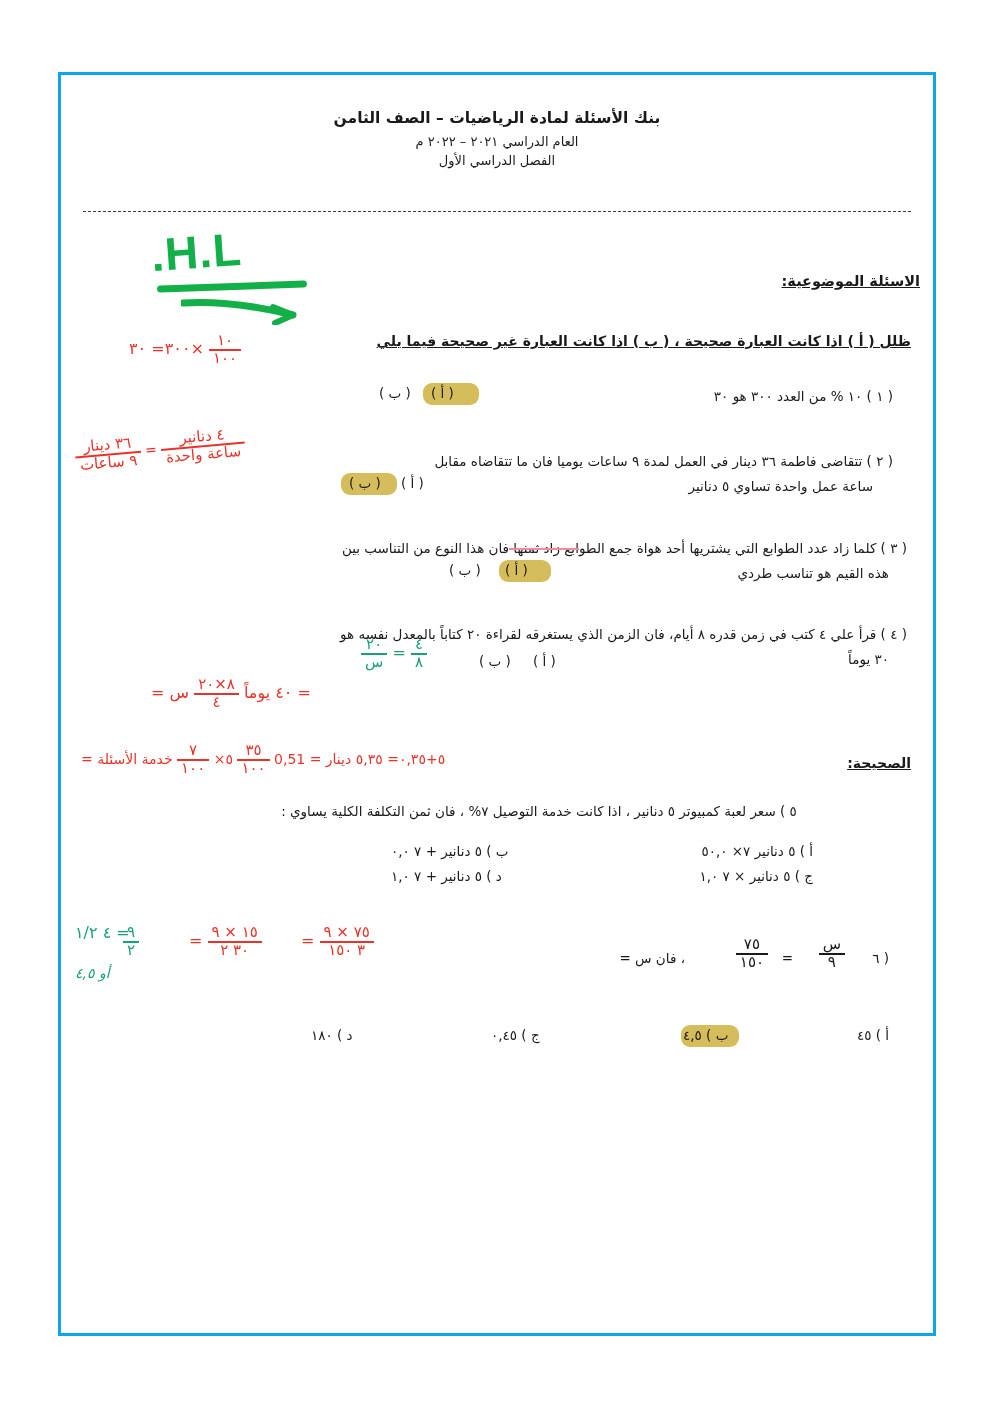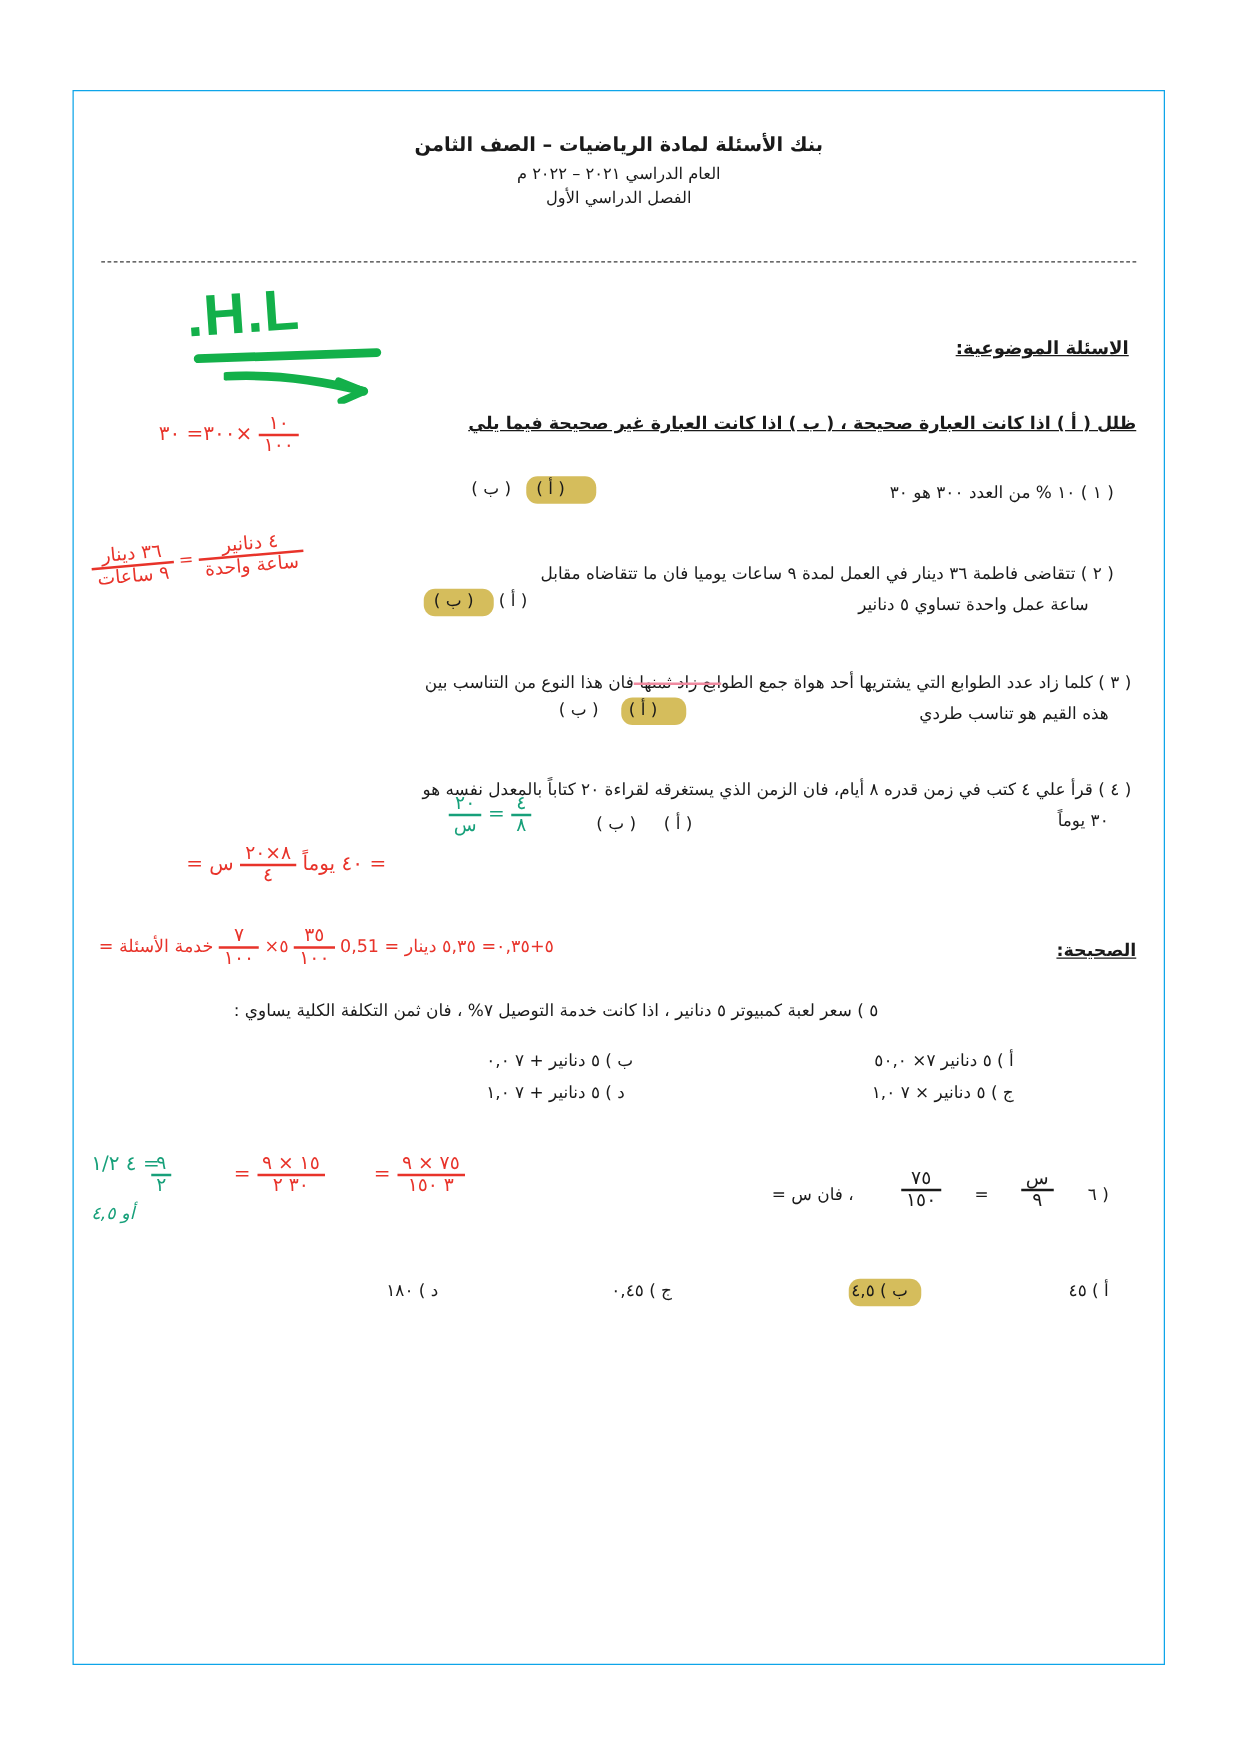--- a/index.html
+++ b/index.html
@@ -1,17 +1,17 @@
 <!DOCTYPE html>
 <html lang="ar" dir="rtl"><head>
 <meta charset="utf-8">
 <style>
   html,body{margin:0;padding:0;background:#ffffff;}
   body{width:992px;height:1403px;position:relative;font-family:"DejaVu Sans",sans-serif;color:#1a1a1a;}
-  .page{position:absolute;left:58px;top:72px;width:872px;height:1258px;border:1px solid #0ea5e9;background:#fff;overflow:hidden;}
+  .page{position:absolute;left:58px;top:72px;width:872px;height:1258px;border:3px solid #0ea5e9;background:#fff;overflow:hidden;}
   .doc{position:absolute;inset:0;}
   .hdr{position:absolute;left:0;right:0;top:34px;text-align:center;}
   .hdr .l1{font-size:15.5px;font-weight:bold;letter-spacing:0;}
   .hdr .l2{font-size:13px;margin-top:7px;}
   .hdr .l3{font-size:13px;margin-top:4px;}
   .rule{position:absolute;left:22px;right:22px;top:136px;border-top:1px dashed #3a3a3a;}
   .sec{position:absolute;font-size:14.5px;font-weight:bold;text-decoration:underline;}
   .q{position:absolute;font-size:13.5px;line-height:1.75;}
   .opts{position:absolute;font-size:13.5px;}
   .ink-red{color:#e8332a;font-family:"DejaVu Sans",sans-serif;}
@@ -42,21 +42,21 @@
 
     <div class="logo">
       <div class="txt">H.L.</div>
       <div class="bar"></div>
       <svg class="swoosh" viewBox="0 0 120 26">
         <path d="M2 4 C40 2, 80 8, 112 16" stroke="#13b04a" stroke-width="7" fill="none" stroke-linecap="round"></path>
         <path d="M112 16 L92 8 M112 16 L94 24" stroke="#13b04a" stroke-width="6" fill="none" stroke-linecap="round"></path>
       </svg>
     </div>
 
-    <div class="sec" style="right:28px;top:198px;text-align:center;">الاسئلة الموضوعية:</div>
+    <div class="sec" style="right:13px;top:198px;text-align:center;">الاسئلة الموضوعية:</div>
 
     <div class="sec" style="right:22px;top:258px;font-size:14px;">ظلل ( أ ) اذا كانت العبارة صحيحة ، ( ب ) اذا كانت العبارة غير صحيحة فيما يلي</div>
 
     <div class="q" style="right:40px;top:310px;width:400px;text-align:right;">( ١ ) ١٠ % من العدد ٣٠٠  هو ٣٠</div>
     <div class="hl" style="left:362px;top:308px;width:56px;height:22px;"></div>
     <div class="opts" style="left:318px;top:310px;">( ب )</div>
     <div class="opts" style="left:370px;top:310px;">( أ )</div>
 
     <div class="hand ink-red" style="left:68px;top:258px;">
       <span class="frac">
@@ -126,35 +126,35 @@
         <span class="d">١٠٠</span>
       </span>
       <span>٥×</span>
       <span class="frac">
         <span class="n">٧</span>
         <span class="d">١٠٠</span>
       </span>
       <span>خدمة الأسئلة =</span>
     </div>
 
-    <div class="q" style="right:44px;top:725px;width:700px;text-align:left;">٥ ) سعر لعبة كمبيوتر ٥ دنانير ، اذا كانت خدمة التوصيل ٧% ، فان ثمن التكلفة الكلية يساوي :</div>
+    <div class="q" style="right:44px;top:725px;width:700px;text-align:center;">٥ ) سعر لعبة كمبيوتر ٥ دنانير ، اذا كانت خدمة التوصيل ٧% ، فان ثمن التكلفة الكلية يساوي :</div>
     <div class="opts" style="right:120px;top:768px;">أ ) ٥ دنانير ٧× ٥٠,٠</div>
     <div class="opts" style="left:330px;top:768px;">ب ) ٥ دنانير + ٧ ٠,٠</div>
     <div class="opts" style="right:120px;top:793px;">ج ) ٥ دنانير × ٧ ١,٠</div>
     <div class="opts" style="left:330px;top:793px;">د ) ٥ دنانير + ٧ ١,٠</div>
 
     <div class="q" style="right:44px;top:872px;">( ٦</div>
     <div class="q" style="right:88px;top:862px;">
       <span class="frac">
         <span class="n">س</span>
         <span class="d">٩</span>
       </span>
     </div>
     <div class="q" style="right:140px;top:872px;">=</div>
-    <div class="q" style="right:178px;top:862px;margin-left:28px;">
+    <div class="q" style="right:165px;top:862px;margin-left:28px;">
       <span class="frac">
         <span class="n">٧٥</span>
         <span class="d">١٥٠</span>
       </span>
     </div>
     <div class="q" style="right:248px;top:872px;">، فان س =</div>
 
     <div class="hand ink-red" style="left:240px;top:850px;">
       <span class="frac">
         <span class="n">٧٥ × ٩</span>

